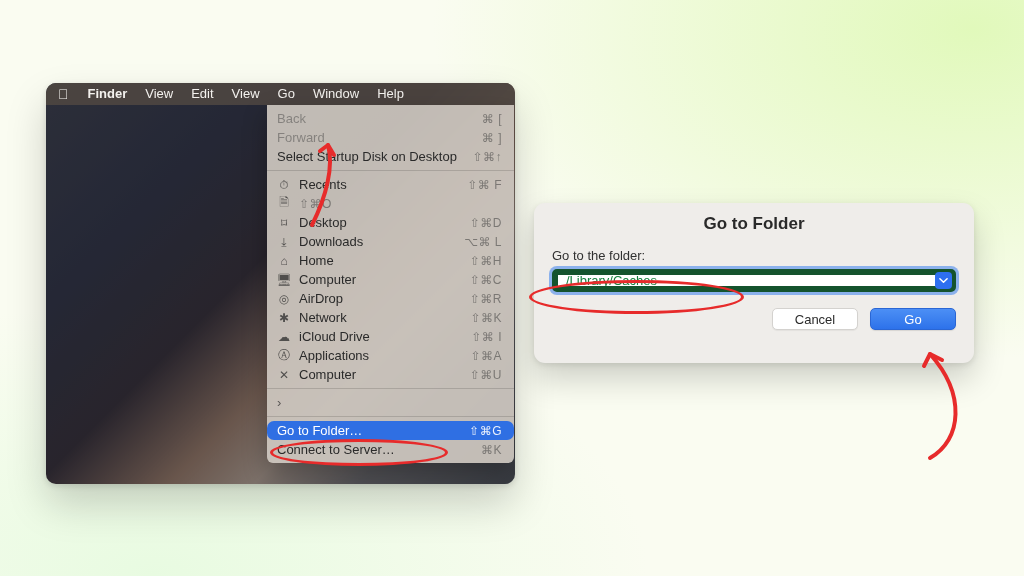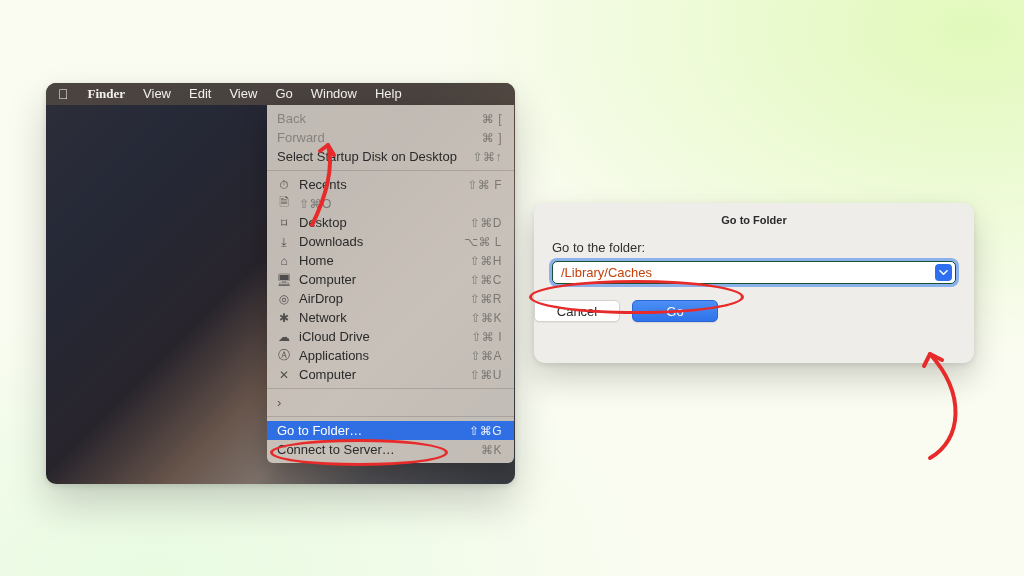--- a/index.html
+++ b/index.html
@@ -35,21 +35,21 @@
     height: 22px;
     background: rgba(80,72,66,0.85);
     display: flex; align-items: center;
     padding-left: 12px;
     color: #F3F1EE;
     font-size: 13px;
     z-index: 5;
   }
   .menubar .apple { font-size: 14px; margin-right: 10px; }
   .menubar .item { padding: 0 9px; line-height: 22px; cursor: default; position: relative; }
-  .menubar .app { font-weight: 600; font-family: Liberation Serif, serif; }
+  .menubar .app { font-weight: 600; }
   .menubar .item.active {  }
 
   
   .go-menu {
     position: absolute;
     top: 22px;
     left: 221px;
     width: 247px;
     background: rgba(206,200,192,0.92);
     border-radius: 0 0 6px 6px;
@@ -64,21 +64,21 @@
     height: 19px;
     padding: 0 12px 0 10px;
     white-space: nowrap;
     position: relative;
   }
   .go-menu .row.icon-row { padding-left: 8px; }
   .go-menu .row.disabled { color: rgba(60,60,60,.45); }
   .go-menu .row .icon { width: 18px; text-align: center; margin-right: 6px; opacity: .75; font-size: 12px; }
   .go-menu .row .label { flex: 1; }
   .go-menu .row .short { font-size: 12px; color: rgba(60,60,60,.55); letter-spacing: .5px; }
-  .go-menu .row.hl { background: #2F6FE3; color: #fff; }
+  .go-menu .row.hl { background: #2F6FE3; color: #fff; border-radius: 7px; }
   .go-menu .row.hl .short { color: rgba(255,255,255,.9); }
   .go-menu .sep { height: 1px; margin: 4px 0; background: rgba(0,0,0,.14); }
   .go-menu .row .chev { font-size: 13px; color: rgba(40,40,40,.7); }
 
   
   .anno { position: absolute; pointer-events: none; z-index: 20; }
   .ellipse-go-folder {
     width: 178px; height: 27px;
     border: 3px solid #E72B2B;
     border-radius: 50% / 50%;
@@ -97,57 +97,57 @@
     width: 440px;
     height: 160px;
     background: #EFEDEA;
     border-radius: 11px;
     box-shadow: 0 16px 32px rgba(0,0,0,.18), 0 2px 6px rgba(0,0,0,.10);
     padding: 0;
   }
   .goto-dialog .dlg-title {
     text-align: center;
     font-weight: 600;
-    font-size: 11px;
+    font-size: 17px;
     padding: 11px 0 14px 0;
     color: #2A2A2A;
   }
   .goto-dialog .dlg-label {
     font-size: 13px;
     padding: 0 12px 6px 18px;
     color: #313131;
   }
   .goto-field-wrap {
     margin: 0 18px;
     position: relative;
   }
   .goto-field {
     width: 100%;
     height: 23px;
-    border: 1px solid #14532d;
+    border: 6px solid #14532d;
     border-radius: 5px;
     background: #FFFFFF;
     padding: 0 26px 0 8px;
     font-size: 13px;
-    color: #c2410c;
+    color: #15803d;
     outline: none;
     box-shadow: 0 0 0 3px rgba(57,127,237,.55);
   }
   .combo-arrow {
     position: absolute;
     right: 4px; top: 3px;
     width: 17px; height: 17px;
     background: #2E6FF0;
     border-radius: 4px;
     display: flex; align-items: center; justify-content: center;
   }
   .combo-arrow svg { display: block; }
   .dlg-buttons {
     display: flex;
-    justify-content: flex-start;
+    justify-content: flex-end;
     gap: 12px;
     padding: 16px 18px 0 0;
   }
   .btn {
     min-width: 86px;
     height: 22px;
     border-radius: 5px;
     font-size: 13px;
     display: flex; align-items: center; justify-content: center;
     cursor: default;

